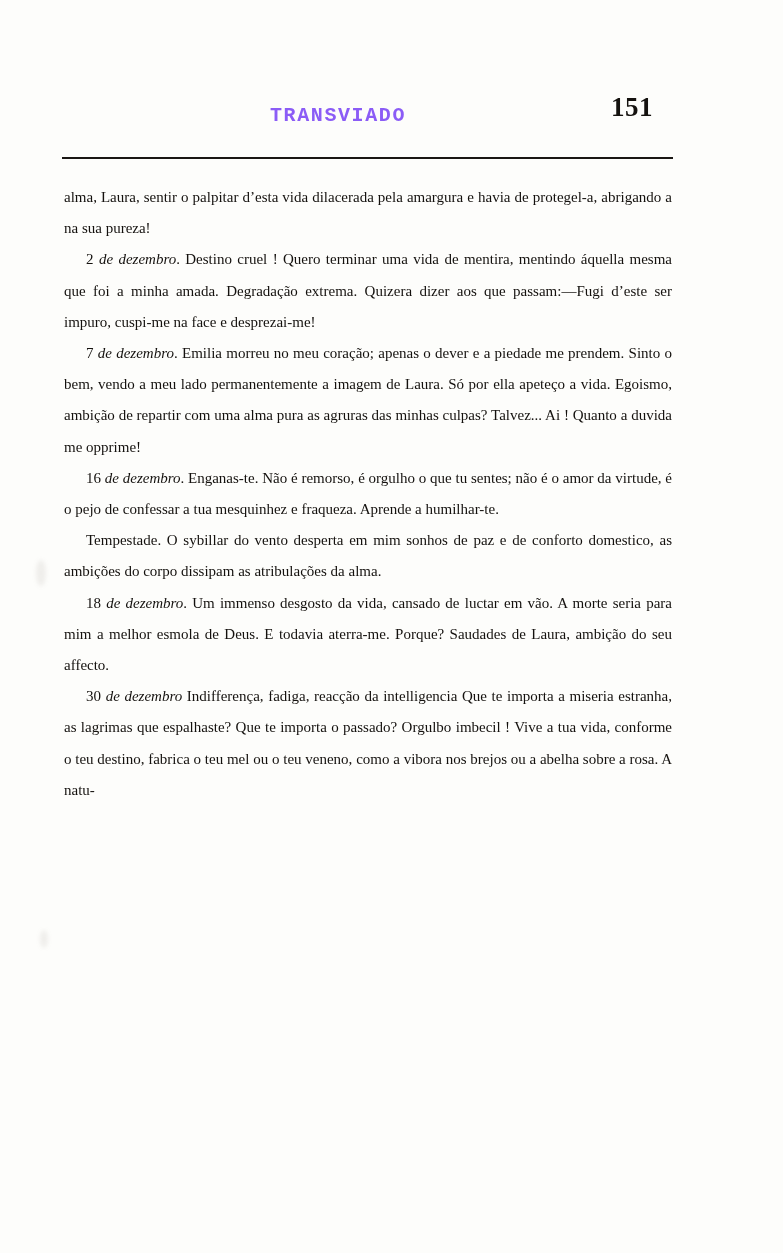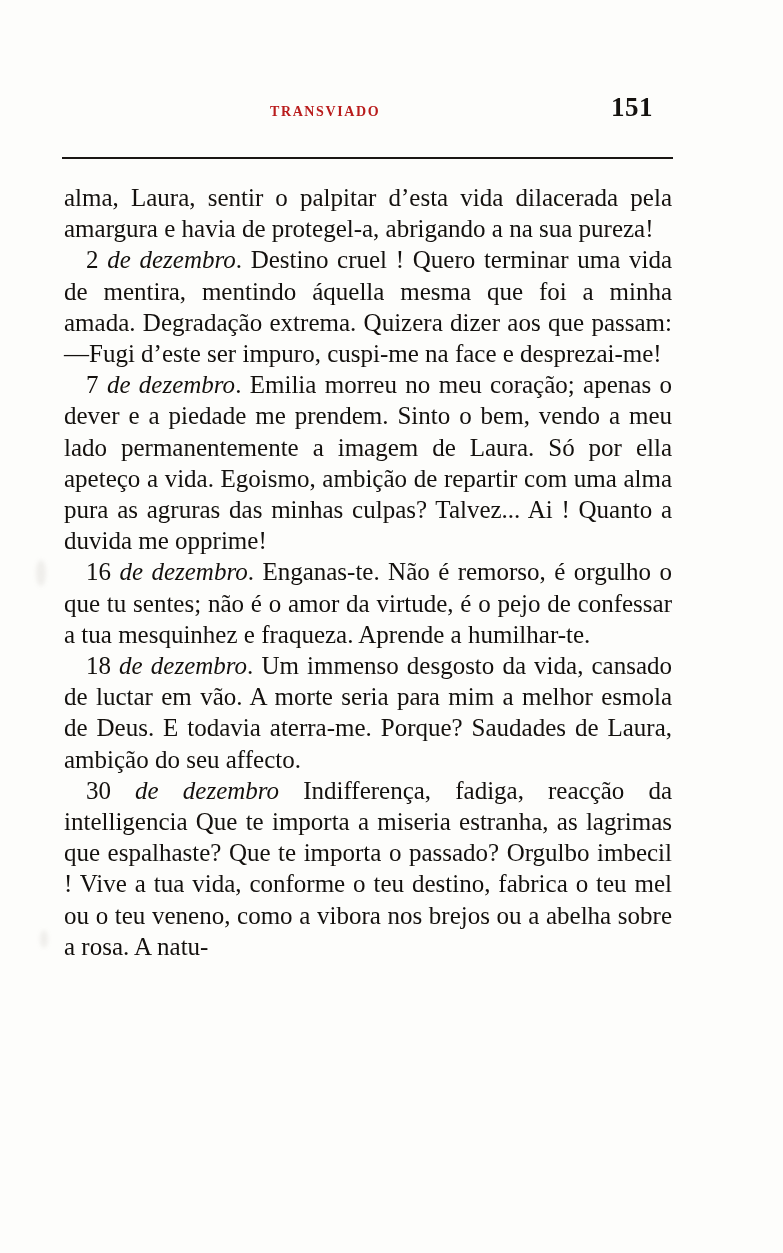--- a/index.html
+++ b/index.html
@@ -30,25 +30,25 @@
   }
   .header-row {
     display: flex;
     align-items: baseline;
     justify-content: flex-start;
     width: 600px;
     position: relative;
     height: 36px;
   }
   .running-head {
-    font-family: Liberation Serif, serif;
-    font-size: 14px;
+    font-family: Liberation Mono, monospace;
+    font-size: 20px;
     font-weight: bold;
     letter-spacing: 1.6px;
-    color: #b91c1c;
+    color: #8b5cf6;
     position: absolute;
     left: 208px;
     top: 8px;
   }
   .folio {
     position: absolute;
     right: 9px;
     top: -4px;
     font-family: "Liberation Serif", serif;
     font-size: 27px;
@@ -62,21 +62,21 @@
     top: 157px;
     width: 611px;
     height: 0;
     border-top: 2.2px solid #1a1714;
   }
   .body-text {
     position: absolute;
     left: 64px;
     top: 182px;
     width: 608px;
-    font-size: 25px;
+    font-size: 15px;
     line-height: 31.2px;
     color: #14110e;
     text-align: justify;
     font-family: "Liberation Serif", serif;
   }
   .para {
     margin: 0;
     text-indent: 22px;
     text-align: justify;
   }
@@ -110,19 +110,20 @@
     </div>
   </div>
 
   <div class="rule"></div>
 
   <div class="body-text">
       <div class="para no-indent"><span>alma, Laura, sentir o palpitar d’esta vida dilacerada pela amargura e havia de protegel-a, abrigando a na sua pureza!</span></div>
       <div class="para"><span>2 </span><em>de dezembro</em><span>. Destino cruel ! Quero terminar uma vida de mentira, mentindo áquella mesma que foi a minha amada. Degradação extrema. Quizera dizer aos que passam:—Fugi d’este ser impuro, cuspi-me na face e desprezai-me!</span></div>
       <div class="para"><span>7 </span><em>de dezembro</em><span>. Emilia morreu no meu coração; apenas o dever e a piedade me prendem. Sinto o bem, vendo a meu lado permanentemente a imagem de Laura. Só por ella apeteço a vida. Egoismo, ambição de repartir com uma alma pura as agruras das minhas culpas? Talvez... Ai ! Quanto a duvida me opprime!</span></div>
       <div class="para"><span>16 </span><em>de dezembro</em><span>. Enganas-te. Não é remorso, é orgulho o que tu sentes; não é o amor da virtude, é o pejo de confessar a tua mesquinhez e fraqueza. Aprende a humilhar-te.</span></div>
+      <div class="para"><span>Tempestade. O sybillar do vento desperta em mim sonhos de paz e de conforto domestico, as ambições do corpo dissipam as atribulações da alma.</span></div>
       <div class="para"><span>18 </span><em>de dezembro</em><span>. Um immenso desgosto da vida, cansado de luctar em vão. A morte seria para mim a melhor esmola de Deus. E todavia aterra-me. Porque? Saudades de Laura, ambição do seu affecto.</span></div>
       <div class="para"><span>30 </span><em>de dezembro</em><span> Indifferença, fadiga, reacção da intelligencia Que te importa a miseria estranha, as lagrimas que espalhaste? Que te importa o passado? Orgulbo imbecil ! Vive a tua vida, conforme o teu destino, fabrica o teu mel ou o teu veneno, como a vibora nos brejos ou a abelha sobre a rosa. A natu-</span></div>
     </div>
 
   <div class="smudge" style="left:36px; top:560px; width:10px; height:26px;"></div>
   <div class="smudge" style="left:40px; top:930px; width:8px; height:18px;"></div>
 </div>
 
 </body></html>

